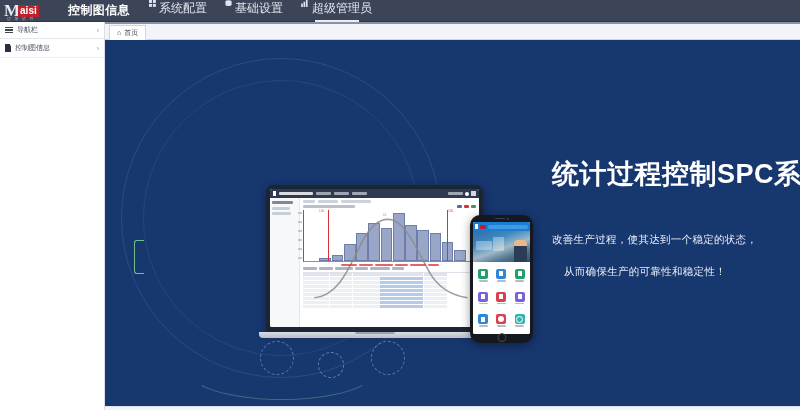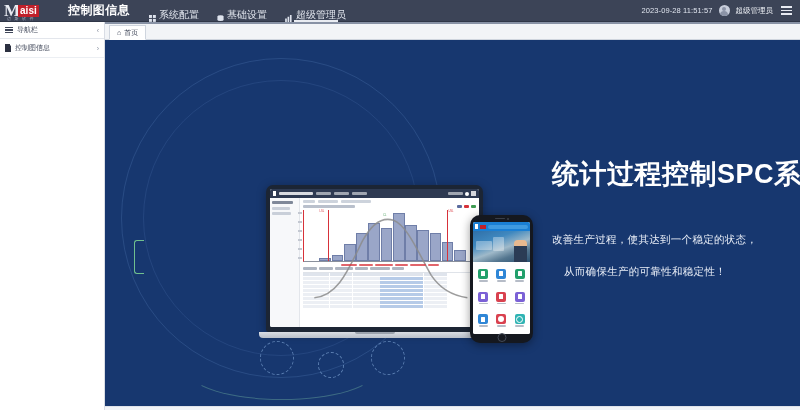--- a/index.html
+++ b/index.html
@@ -33,22 +33,22 @@
   .logo-sub {
     position: absolute; left: 3px; bottom: 0px; font-size: 4px;
     color: #a9b1c2; letter-spacing: 1.2px; white-space: nowrap;
   }
   .app-title {
     color: #fff; font-size: 12px; font-weight: bold; margin-left: 2px;
     letter-spacing: 0.4px; white-space: nowrap;
   }
   .nav-tabs { display: flex; align-items: stretch; margin-left: 10px; height: 22px; }
   .nav-tab {
-    display: flex; align-items: flex-end; gap: 3px; padding: 0 9px;
-    font-size: 10px; color: #e3e7ef; white-space: nowrap; cursor: pointer;
+    display: flex; align-items: flex-start; gap: 3px; padding: 0 9px;
+    font-size: 12px; color: #e3e7ef; white-space: nowrap; cursor: pointer;
     position: relative;
   }
   .nav-tab.active::after {
     content: ""; position: absolute; left: 50%; transform: translateX(-50%);
     bottom: -1px; width: 44px; height: 3px; background: #e9ecf2;
   }
   .nav-ico { display: inline-block; line-height: 0; }
   .spacer { flex: 1; }
   .hdr-right { display: flex; align-items: center; gap: 6px; padding-right: 6px; }
   .ts { font-size: 7.5px; color: #dfe4ee; letter-spacing: 0.1px; }
@@ -342,30 +342,20 @@
               <rect x="3.4" y="2.5" width="2.4" height="7.5" fill="#dfe4ee"></rect>
               <rect x="6.8" y="0" width="2.4" height="10" fill="#dfe4ee"></rect>
             </svg>
         </span>
         <span>超级管理员</span>
       </div>
     </div>
 
     <div class="spacer"></div>
 
-    <div class="hdr-right">
-      <span class="ts">2023-09-28 11:51:57</span>
-      <span class="avatar"></span>
-      <span class="uname">超级管理员</span>
-      <span class="burger">
-          <i></i>
-          <i></i>
-          <i></i>
-        </span>
-    </div>
   </div>
 
   <div class="body">
 
     <div class="sidebar">
       <div class="side-head">
         <span class="side-burger">
             <i></i>
             <i></i>
             <i></i>

